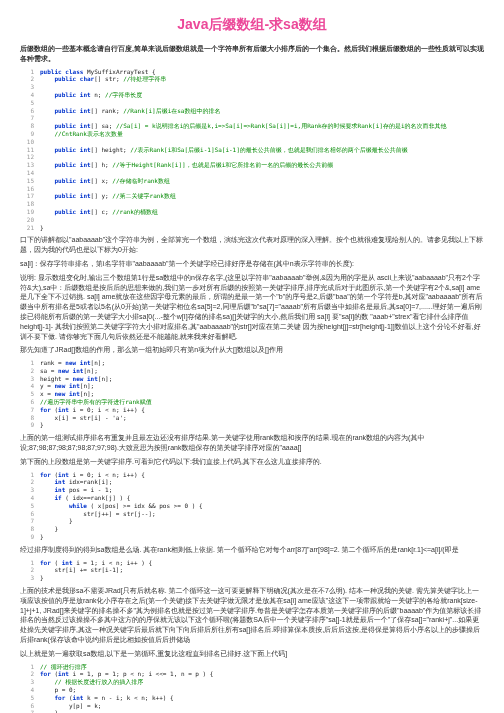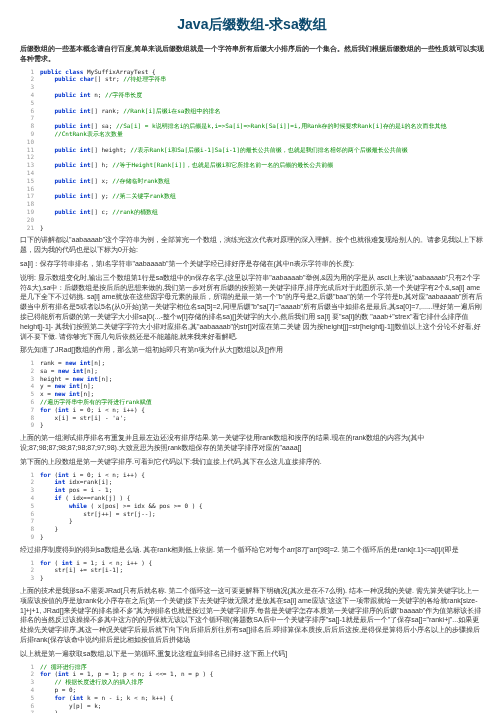--- a/index.html
+++ b/index.html
@@ -10,21 +10,21 @@
     color: #333;
     background: #fff;
     width: 504px;
     box-sizing: border-box;
   }
   h1 {
     text-align: center;
     font-size: 14px;
     font-weight: bold;
     margin: 4px 0 10px 0;
-    color: #0c4a6e;
+    color: #ec4899;
   }
   .para {
     font-size: 7px;
     line-height: 1.4;
     margin: 4px 0;
     color: #333;
   }
   .bold {
     font-weight: bold;
   }

